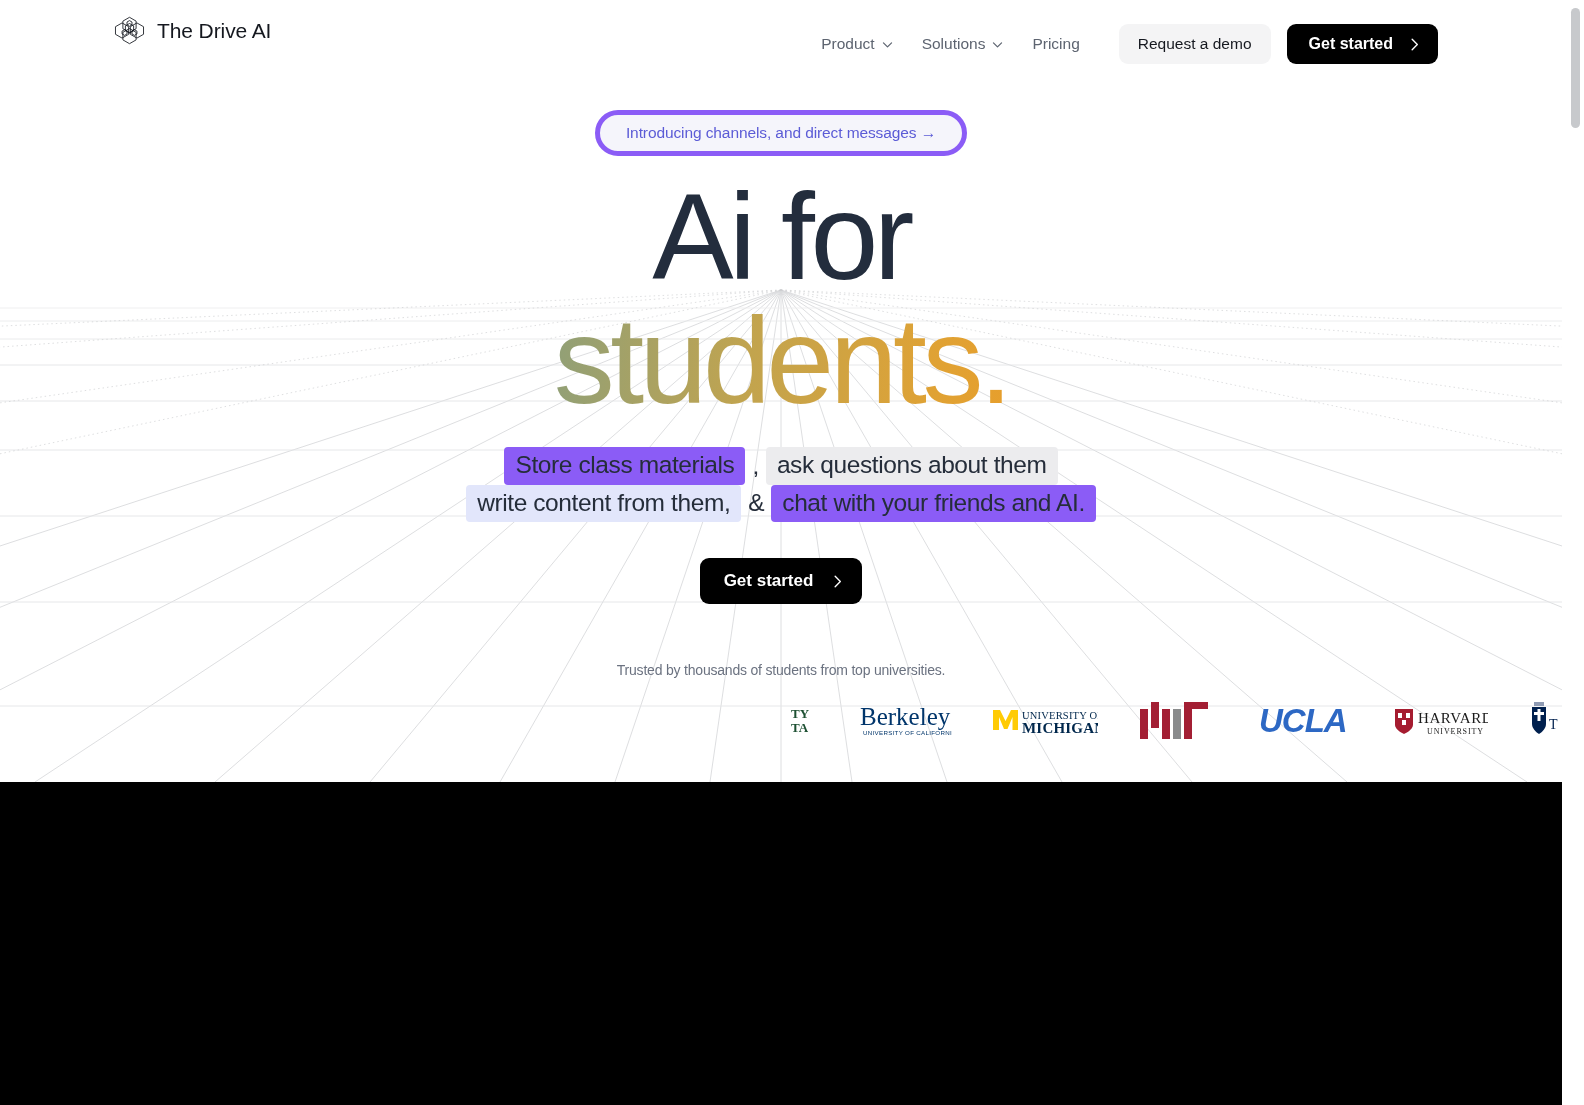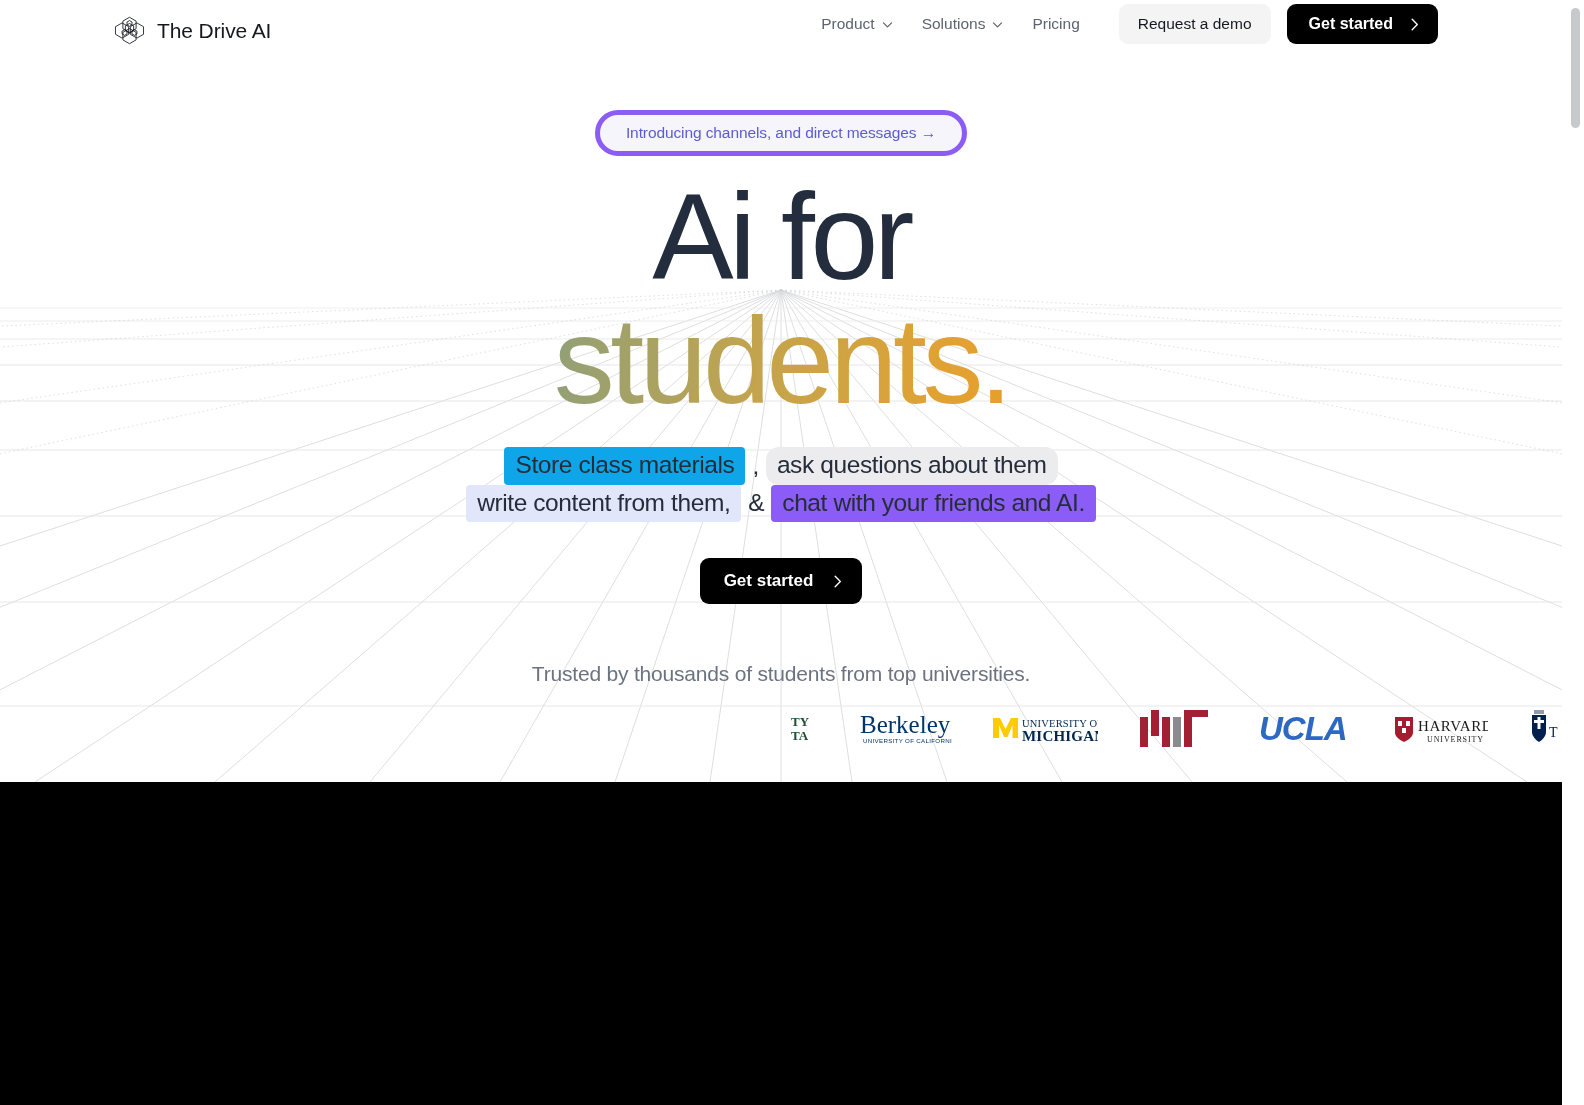--- a/index.html
+++ b/index.html
@@ -30,21 +30,21 @@
     position:absolute; left:113px; top:14px;
     display:flex; align-items:center; gap:11px;
   }
   .brand-mark { width:33px; height:33px; display:block; }
   .brand-name {
     font-size:21px; font-weight:400; color:#15181f; letter-spacing:-0.1px;
     white-space:nowrap;
   }
 
   .nav {
-    position:absolute; right:124px; top:4px;
+    position:absolute; right:124px; top:24px;
     display:flex; align-items:center; gap:0px;
   }
   .nav-link {
     display:flex; align-items:center; gap:6px;
     font-size:15.5px; color:#5d6470; padding:10px 14px;
     cursor:pointer; white-space:nowrap; background:none; border:none;
     font-family:"Liberation Sans", sans-serif;
   }
   .chev { width:13px; height:13px; display:block; flex:none; }
 
@@ -90,39 +90,39 @@
     -webkit-text-fill-color:transparent; color:transparent;
   }
 
   .sub {
     margin-top:26px; font-size:24.5px; line-height:1.0;
     color:#252d3a; letter-spacing:-0.4px;
   }
   .sub-row { display:flex; align-items:center; justify-content:center; }
   .sub-row + .sub-row { }
   .hl { padding:6px 11px 7px; border-radius:4px; display:inline-block; white-space:nowrap; }
-  .hl-blue   { background:#0ea5e9; }
-  .hl-gray   { background:#ececee;border-radius:13px; }
+  .hl-blue   { background:#8b5cf6; }
+  .hl-gray   { background:#ececee; }
   .hl-indigo { background:#e2e6fb; }
   .hl-pink   { background:#8b5cf6;text-align:center; }
   .sep { padding:0 7px; color:#252d3a; }
 
   .btn-dark-hero {
     margin-top:36px;
     background:#000; border:none; border-radius:9px;
     color:#fff; font-size:17px; font-weight:700;
     padding:13px 17px 13px 24px; cursor:pointer;
     display:inline-flex; align-items:center; gap:17px;
     font-family:"Liberation Sans", sans-serif;
   }
 
   
   .trusted {
     position:relative; z-index:10; margin-top:58px; text-align:center;
-    font-size:21px; color:#6b7280; letter-spacing:-0.2px;
+    font-size:14px; color:#6b7280; letter-spacing:-0.2px;
   }
   .logos {
     position:relative; z-index:10; margin-top:20px;
     display:flex; align-items:center; justify-content:flex-end; gap:40px;
     height:46px;
   }
   .logo { display:flex; align-items:center; justify-content:center; height:44px; }
   .logo svg { display:block; }
 
   

